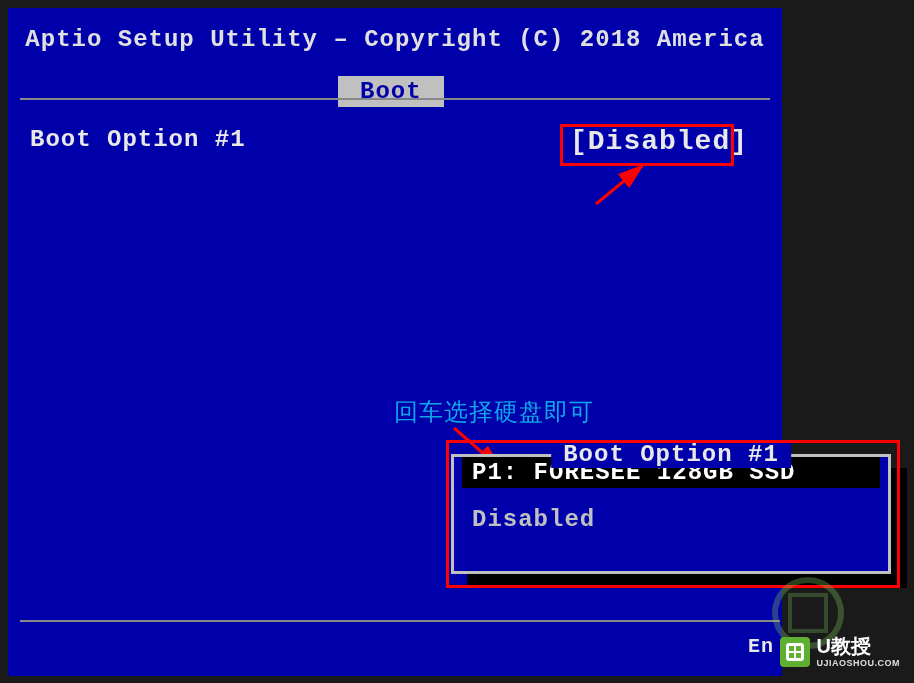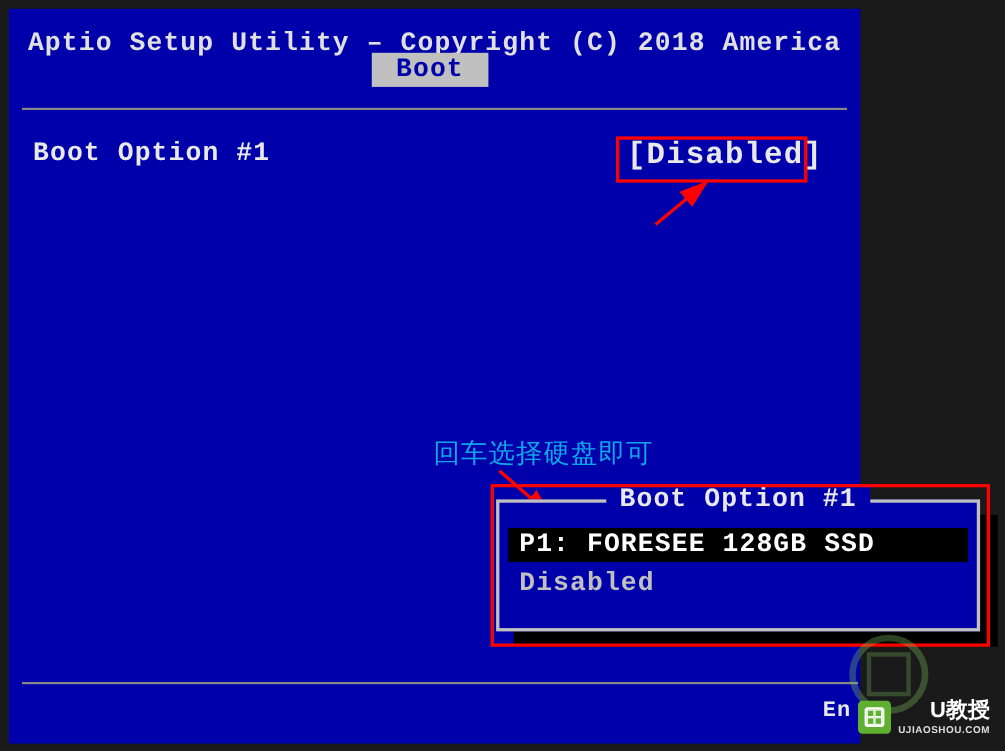--- a/index.html
+++ b/index.html
@@ -28,21 +28,21 @@
     top: 18px;
     left: 0;
     width: 100%;
     text-align: center;
     color: #e0e0e0;
     font-size: 24px;
     white-space: nowrap;
   }
   .tab-bar {
     position: absolute;
-    top: 40px;
+    top: 68px;
     left: 330px;
   }
   .tab {
     display: inline-block;
     background: #c0c0c0;
     color: #0000aa;
     padding: 2px 22px;
     font-size: 24px;
   }
   .divider {
@@ -123,26 +123,26 @@
     transform: translateX(-50%);
     background: #0000aa;
     padding: 0 12px;
     color: #e8e8e8;
     font-size: 24px;
     white-space: nowrap;
   }
   .popup-item {
     font-size: 24px;
     padding: 2px 10px;
-    margin-top: 4px;
+    margin-top: 16px;
   }
   .popup-item.selected {
     background: #000;
     color: #fff;
-    margin: 23px 8px 0 8px;
+    margin: 0 8px 0 8px;
   }
   .popup-item.unselected {
     color: #c0c0c0;
     margin-left: 8px;
   }
   .red-box-2 {
     position: absolute;
     top: 432px;
     left: 438px;
     width: 454px;
@@ -165,21 +165,20 @@
     font-size: 20px;
   }
   .watermark {
     position: absolute;
     bottom: 14px;
     right: 14px;
     display: flex;
     align-items: center;
     gap: 6px;
     font-family: Arial, sans-serif;
-    text-align: right;
   }
   .wm-icon {
     width: 30px;
     height: 30px;
     background: #5fb030;
     border-radius: 4px;
     display: flex;
     align-items: center;
     justify-content: center;
   }

